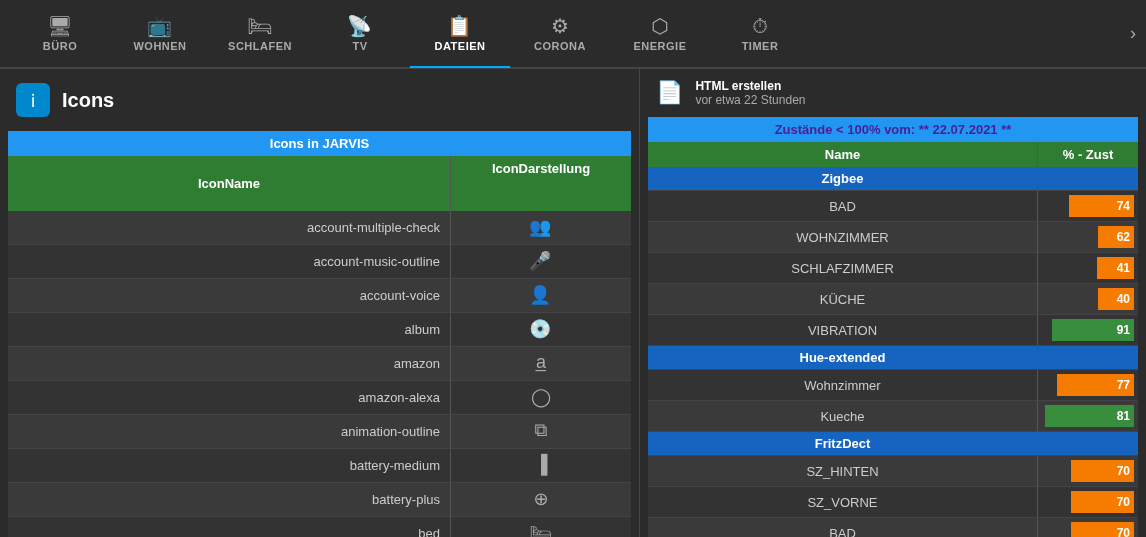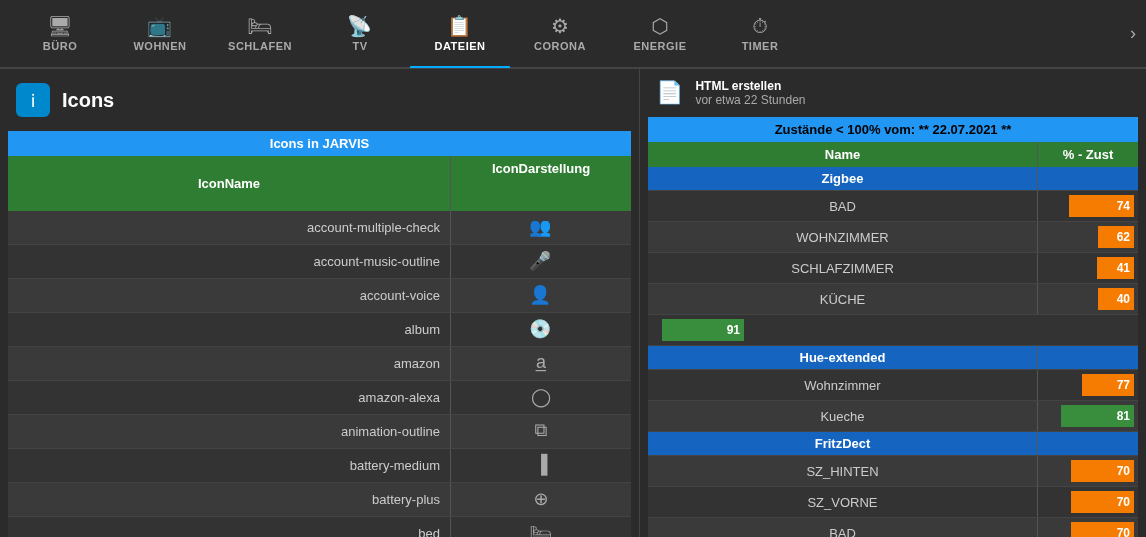--- a/index.html
+++ b/index.html
@@ -180,21 +180,21 @@
       font-size: 12px;
       color: #aaa;
     }
 
     
     .right-table-wrapper {
       margin: 0 8px;
     }
     .right-table-title {
       background: #2196f3;
-      color: #000000;
+      color: #4c1d95;
       text-align: center;
       padding: 5px;
       font-size: 13px;
       font-weight: bold;
     }
     .right-table-header {
       display: flex;
       background: #2e7d32;
       color: #fff;
       font-weight: bold;
@@ -396,38 +396,39 @@
               <div class="pct-bar bar-orange" style="width:37px;">41</div>
             </div>
   </div>
           <div class="right-table-row data-row">
     <div class="rcol-name">KÜCHE</div>
     <div class="rcol-pct">
               <div class="pct-bar bar-orange" style="width:36px;">40</div>
             </div>
   </div>
           <div class="right-table-row data-row">
+    <div class="rcol-name">VIBRATION</div>
     <div class="rcol-pct">
               <div class="pct-bar bar-green" style="width:82px;">91</div>
             </div>
   </div>
           <div class="right-table-row group-row">
     <div class="rcol-name">Hue-extended</div>
     <div class="rcol-pct"></div>
   </div>
           <div class="right-table-row data-row">
     <div class="rcol-name">Wohnzimmer</div>
     <div class="rcol-pct">
-              <div class="pct-bar bar-orange" style="width:52px;">77</div>
+              <div class="pct-bar bar-orange" style="width:77px;">77</div>
             </div>
   </div>
           <div class="right-table-row data-row">
     <div class="rcol-name">Kueche</div>
     <div class="rcol-pct">
-              <div class="pct-bar bar-green" style="width:73px;">81</div>
+              <div class="pct-bar bar-green" style="width:89px;">81</div>
             </div>
   </div>
           <div class="right-table-row group-row">
     <div class="rcol-name">FritzDect</div>
     <div class="rcol-pct"></div>
   </div>
           <div class="right-table-row data-row">
     <div class="rcol-name">SZ_HINTEN</div>
     <div class="rcol-pct">
               <div class="pct-bar bar-orange" style="width:63px;">70</div>

